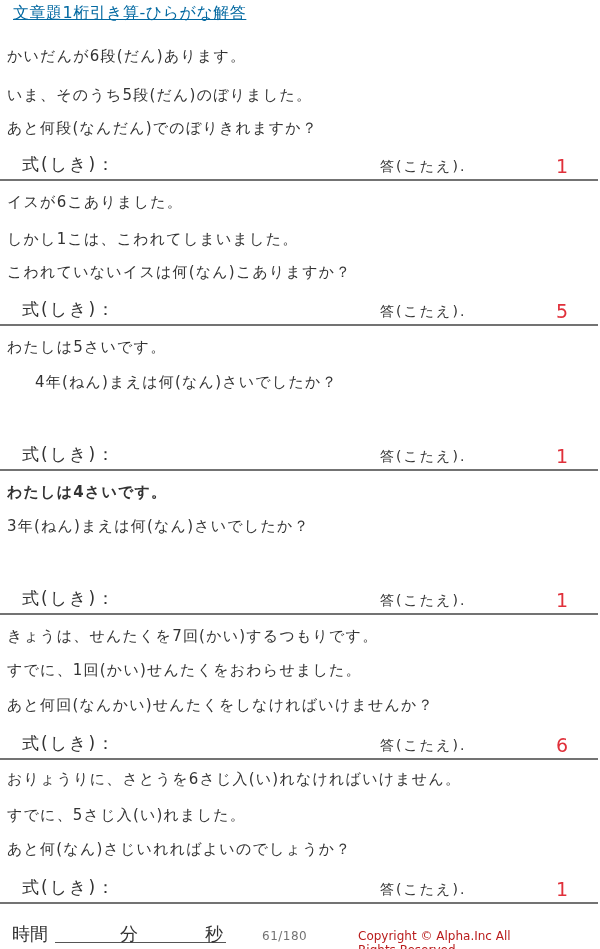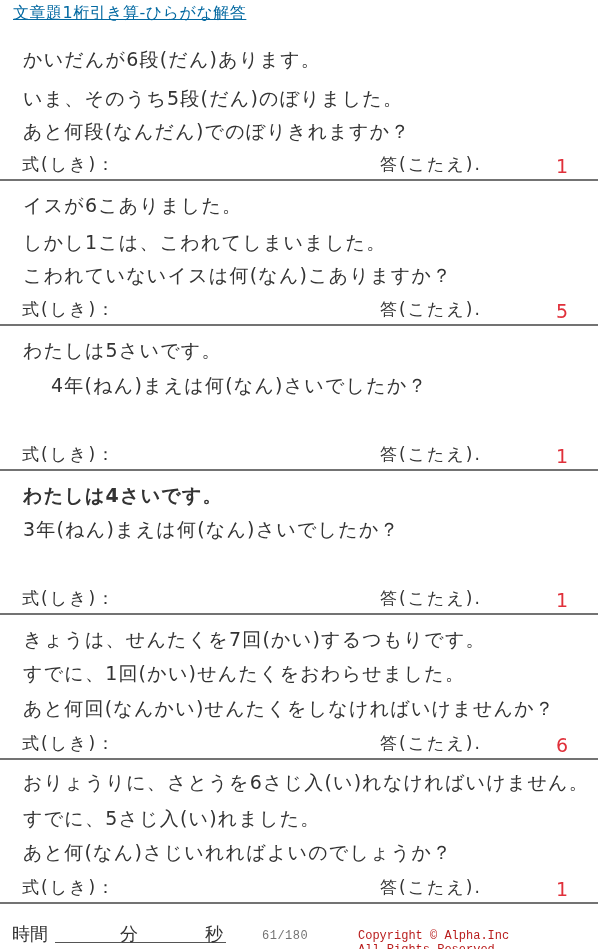--- a/index.html
+++ b/index.html
@@ -1,25 +1,25 @@
 <!DOCTYPE html>
 <html><head>
 <meta charset="utf-8">
 <style>
   html, body { margin:0; padding:0; background:#ffffff; }
   body { width:600px; height:949px; position:relative; overflow:hidden;
          font-family: "DejaVu Sans", "Liberation Sans", sans-serif; color:#3a3a3a; }
   .header { position:absolute; left:13px; top:3px; font-size:16px; color:#0369a1; letter-spacing:0.5px;text-decoration:underline; }
   .section { position:absolute; left:0; width:600px; }
-  .q-line { position:absolute; left:23px; font-size:19px; color:#333; letter-spacing:1.2px; white-space:nowrap; }
+  .q-line { position:absolute; left:7px; font-size:15px; color:#333; letter-spacing:1.2px; white-space:nowrap; }
   .ans-row { position:absolute; left:0; width:598px; height:30px; border-bottom:2px solid #737373; }
   .shiki { position:absolute; left:22px; bottom:3px; font-size:17px; color:#333; letter-spacing:2px; }
-  .kotae { position:absolute; left:380px; bottom:3px; font-size:17px; color:#333; letter-spacing:2px; }
+  .kotae { position:absolute; left:380px; bottom:3px; font-size:14px; color:#333; letter-spacing:2px; }
   .answer { position:absolute; left:548px; width:28px; text-align:center; bottom:2px; font-size:19px; color:#e0303a; }
-  .footer { position:absolute; left:0; top:915px; width:516px; height:34px;font-family:Liberation Mono, monospace; }
+  .footer { position:absolute; left:0; top:915px; width:516px; height:34px; }
   .jikan { position:absolute; left:12px; top:7px; font-size:18px; color:#333; }
   .timeline { position:absolute; left:55px; top:5px; width:171px; height:22px; border-bottom:1px solid #555; }
   .fun { position:absolute; left:120px; top:7px; font-size:18px; color:#333; }
   .byo { position:absolute; left:205px; top:7px; font-size:18px; color:#333; }
   .page { position:absolute; left:262px; top:14px; font-size:12px; color:#737373; letter-spacing:0.5px; }
   .copy { position:absolute; left:330px; top:14px; font-size:12px; color:#b91c1c;margin-left:28px; }
 </style>
 </head>
 <body>
 

